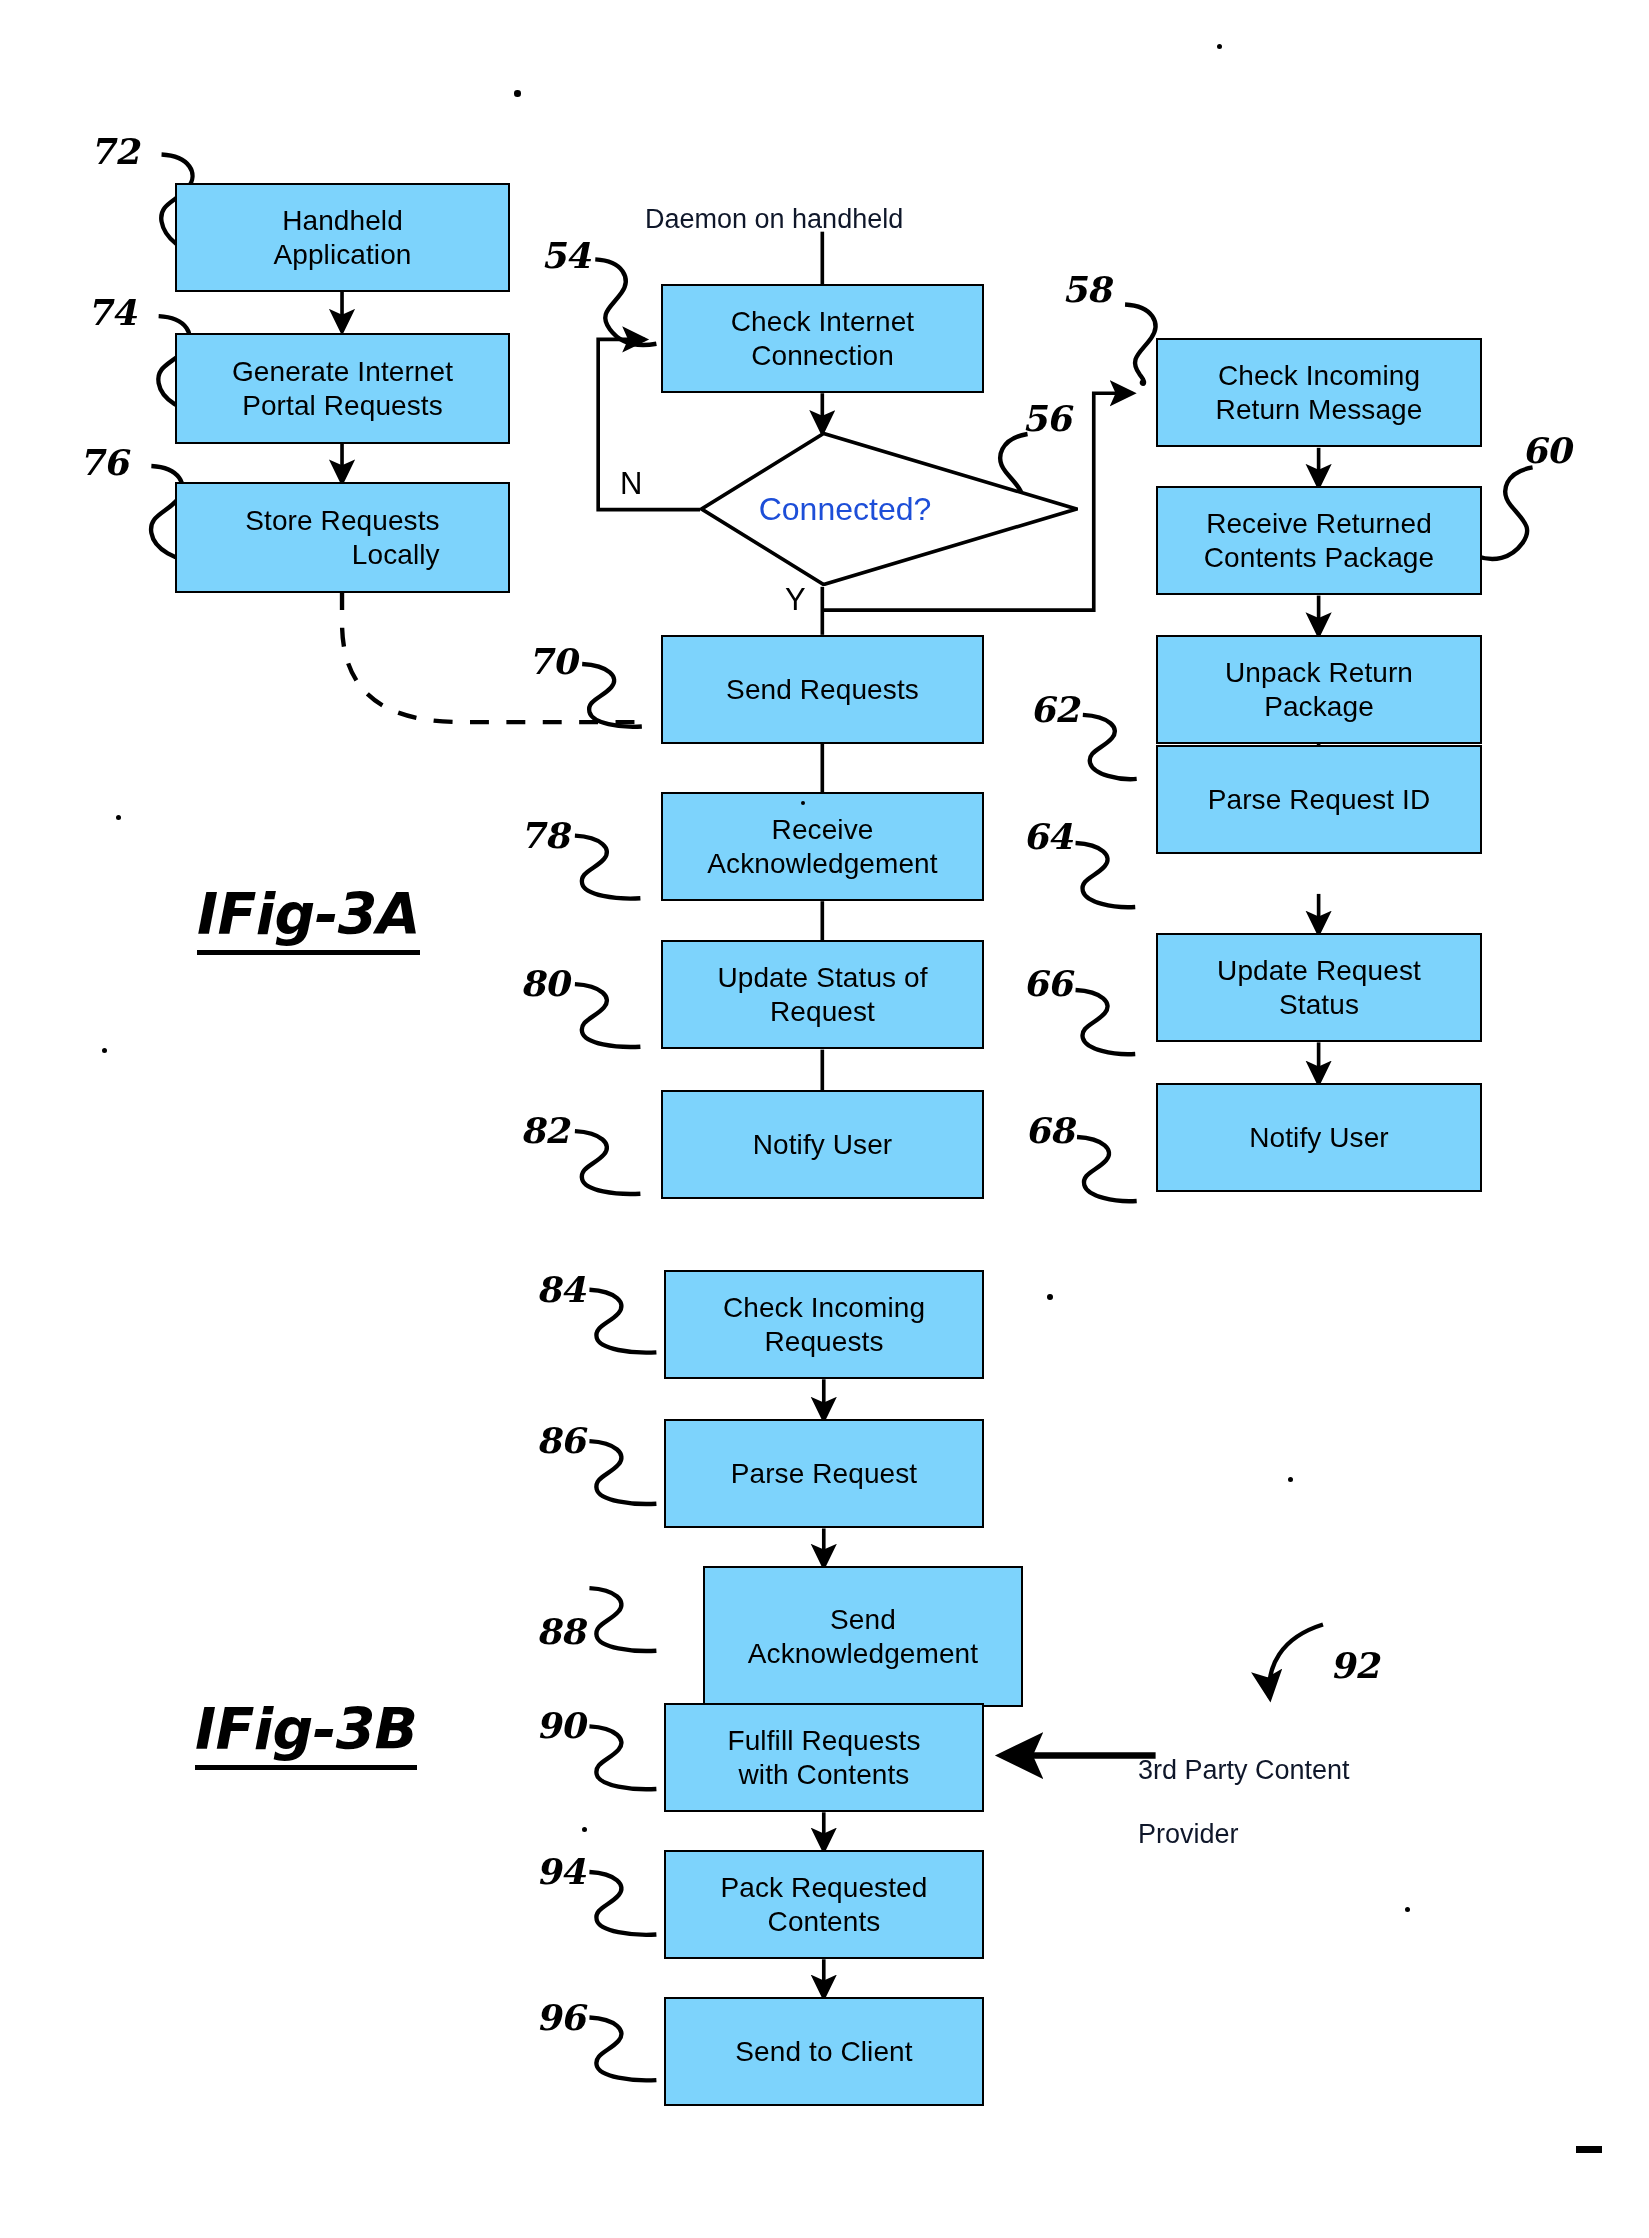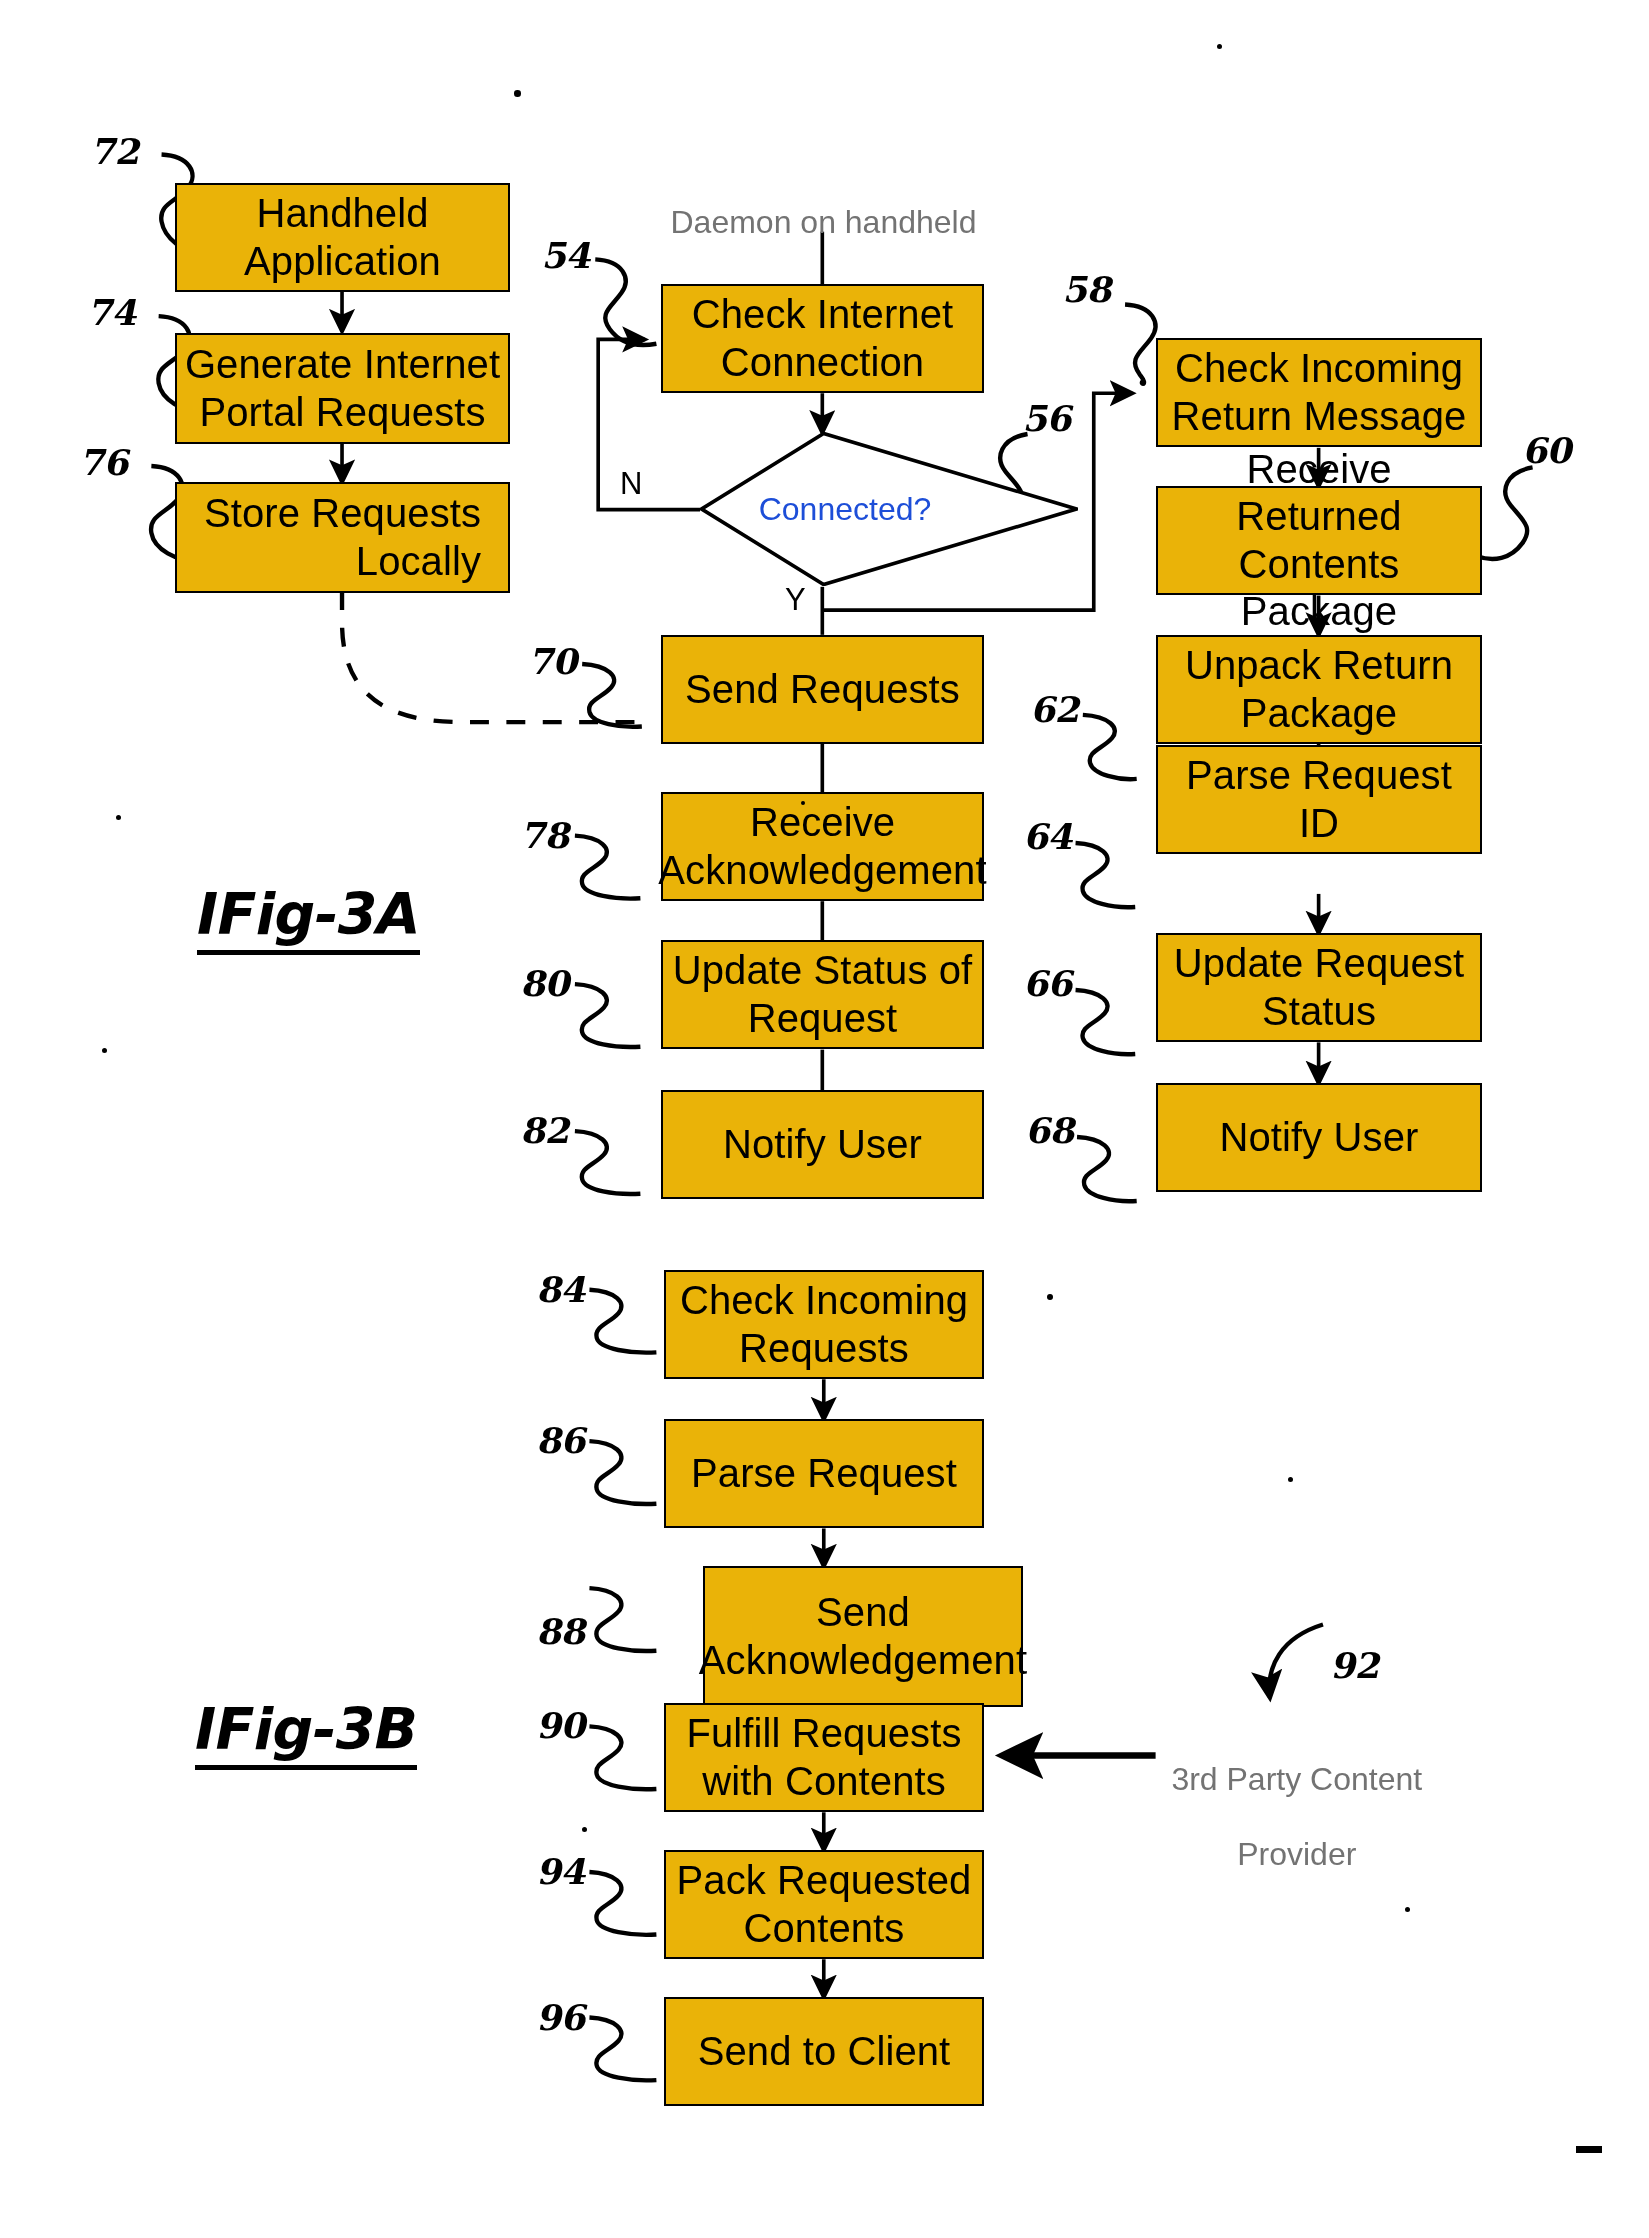--- a/index.html
+++ b/index.html
@@ -22,28 +22,28 @@
     width: 1649px;
     height: 2239px;
     pointer-events: none;
   }
 
   
   .node {
     position: absolute;
     box-sizing: border-box;
     border: 2.9px solid #000;
-    background: #eab308;
+    background: #7dd3fc;
     display: flex;
     align-items: center;
     justify-content: center;
     text-align: center;
     line-height: 1.18;
     color: #000;
-    font-size: 40px;
+    font-size: 28px;
     letter-spacing: 0.1px;
     padding: 0 4.4px;
   }
   .node span { display: block; }
 
   
   .diamond-wrap {
     position: absolute;
   }
   .diamond-label {
@@ -52,25 +52,24 @@
     text-align: center;
     font-size: 32px;
     color: #1d4ed8;
     top: 50%;
     transform: translateY(-50%);
   }
 
   
   .plain-text {
     position: absolute;
-    font-size: 32px;
-    color: #737373;
+    font-size: 27px;
+    color: #0f172a;
     white-space: pre;
     line-height: 1.18;
-    text-align: center;
   }
 
   
   .ref {
     position: absolute;
     font-family: "DejaVu Serif", serif;
     font-style: italic;
     font-weight: bold;
     font-size: 36px;
     color: #000;

